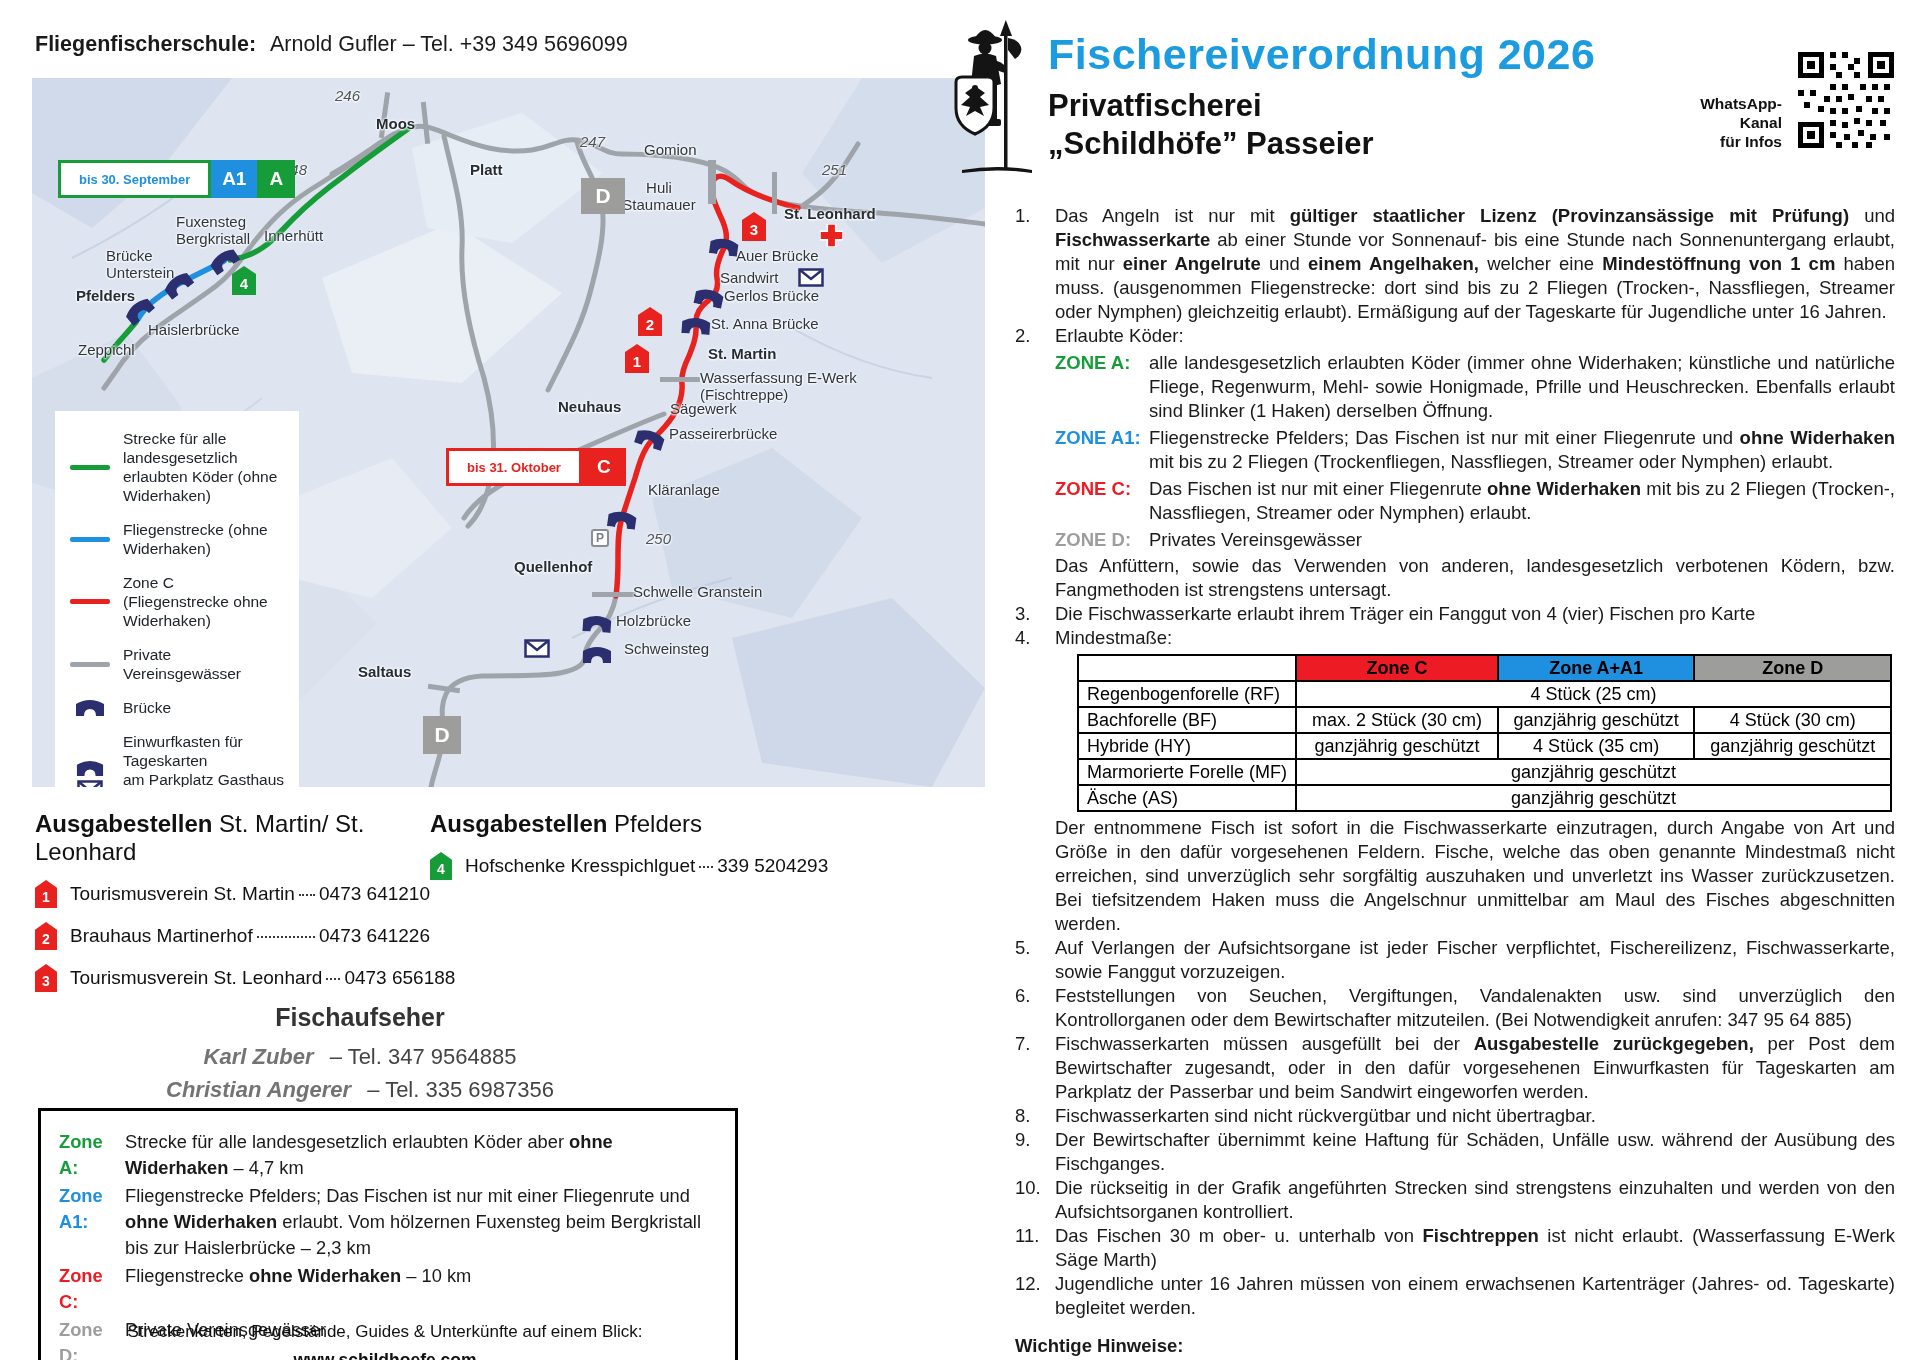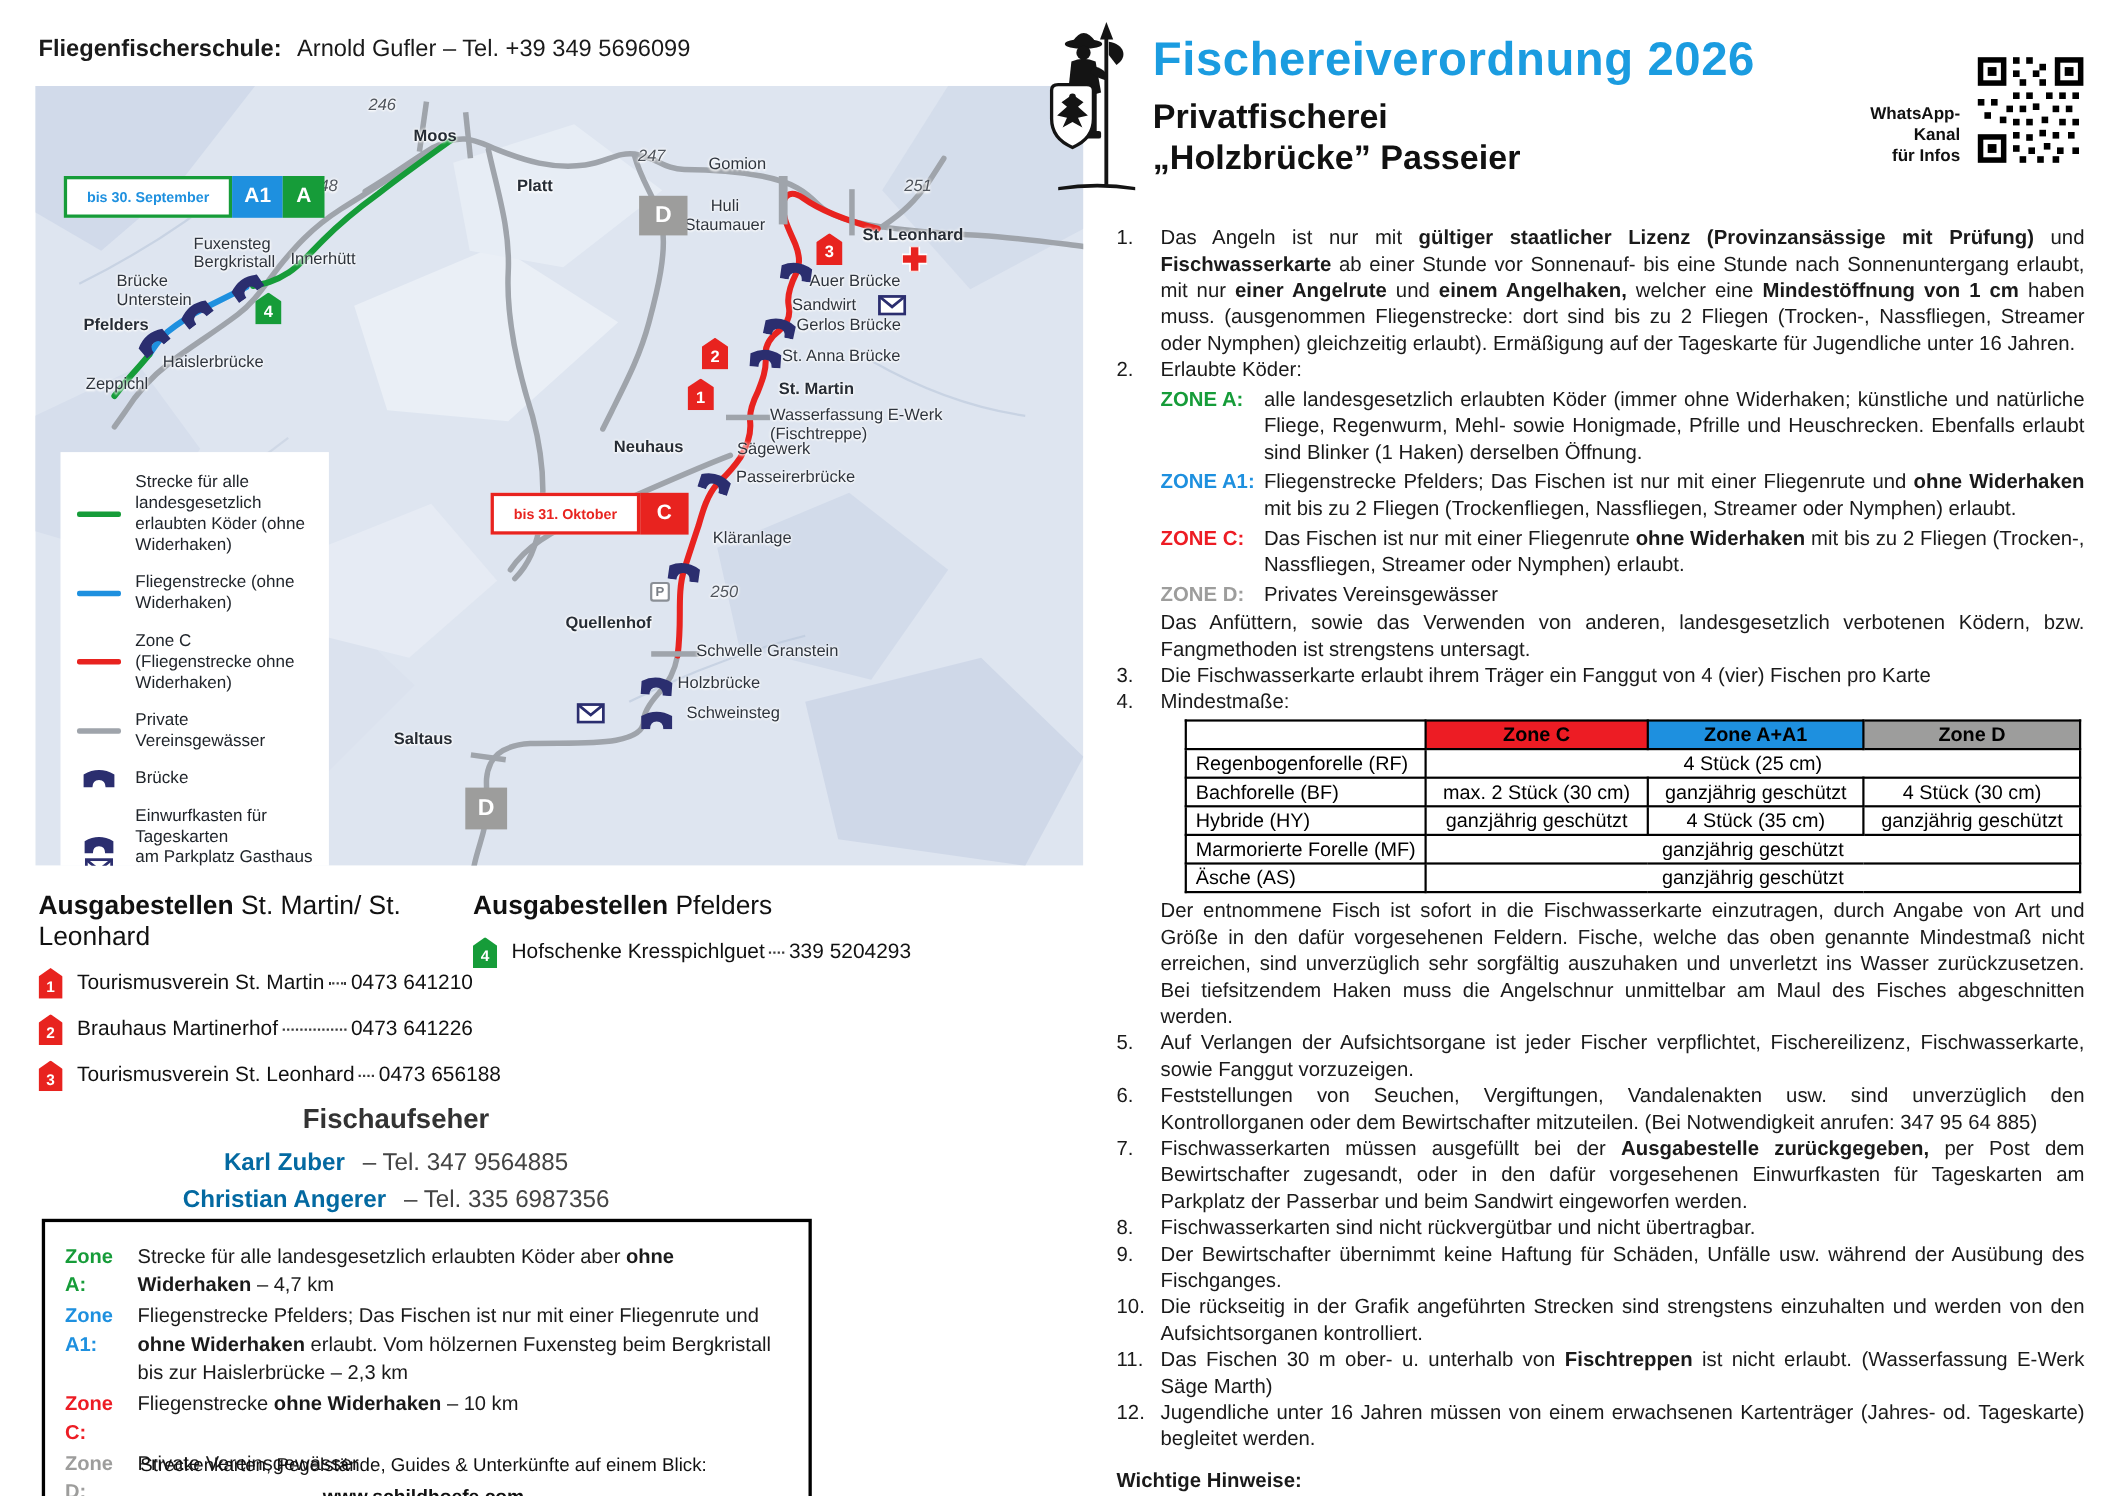--- a/index.html
+++ b/index.html
@@ -49,21 +49,21 @@
   .arow{display:flex;align-items:center;gap:13px;margin-top:14px;}
   .arow .house{position:static;width:22px;height:28px;font-size:14px;flex-shrink:0;}
   .aline{flex:1;display:flex;align-items:baseline;font-size:19px;color:#111;}
   .aname{white-space:nowrap;}
   .lead{flex:1;border-bottom:2.5px dotted #3a3a3a;margin:0 4px;transform:translateY(-4px);min-width:14px;}
   .aphone{white-space:nowrap;}
 
   #fisch{position:absolute;left:35px;top:1003px;width:650px;text-align:center;color:#222;}
   #fisch .ft{font-size:25px;font-weight:700;margin-bottom:12px;color:#333;text-align:center;}
   #fisch .fr{font-size:22px;margin-top:7px;color:#444;}
-  #fisch .fr .nm{font-weight:700;color:#0369a1;}
+  #fisch .fr .nm{font-weight:700;color:#737373;font-style:italic;}
   #fisch .fr .tl{margin-left:10px;}
 
   #zonebox{position:absolute;left:38px;top:1108px;width:700px;border:3px solid #000;padding:16px 18px;background:#fff;}
   .zbrow{display:flex;font-size:18.3px;line-height:26px;margin-top:2px;}
   .zbl{width:66px;flex-shrink:0;font-weight:700;}
   .zgreen{color:#169c39;}.zblue{color:#1e90df;}.zred{color:#ed1c24;}.zgray{color:#9d9d9c;}
   .zbt{flex:1;}
 
   #footer{position:absolute;left:35px;top:1322px;width:700px;text-align:center;color:#111;}
   #footer .f1{font-size:17px;}
@@ -402,21 +402,21 @@
       <rect x="20" y="99" width="16" height="7" rx="2"></rect>
       <rect x="39" y="99" width="14" height="7" rx="2"></rect>
     </g>
     <path d="M8,62 Q8,57 14,57 L40,57 Q46,57 46,62 L46,88 Q46,106 27,114 Q8,106 8,88 Z" fill="#fff" stroke="#141414" stroke-width="3"></path>
     <path d="M27,66 L17,73 L22,77 L13,85 L22,87 L18,96 L27,91 L36,96 L32,87 L41,85 L32,77 L37,73 Z" fill="#141414"></path>
     <circle cx="27" cy="68" r="3" fill="#141414"></circle>
   </svg>
 </span>
 <div id="rtitle">Fischereiverordnung 2026</div>
 <div id="rsub1">Privatfischerei</div>
-<div id="rsub2">„Holzbrücke” Passeier</div>
+<div id="rsub2">„Schildhöfe” Passeier</div>
 <div id="whatsapp">WhatsApp-
 Kanal
 für Infos</div>
 <span id="qr">
   <svg width="100" height="100" viewBox="0 0 100 100">
     <rect width="100" height="100" fill="#fff"></rect>
     <g fill="#000">
       <rect x="2" y="2" width="26" height="26"></rect>
         <rect x="72" y="2" width="26" height="26"></rect>
         <rect x="2" y="72" width="26" height="26"></rect>

